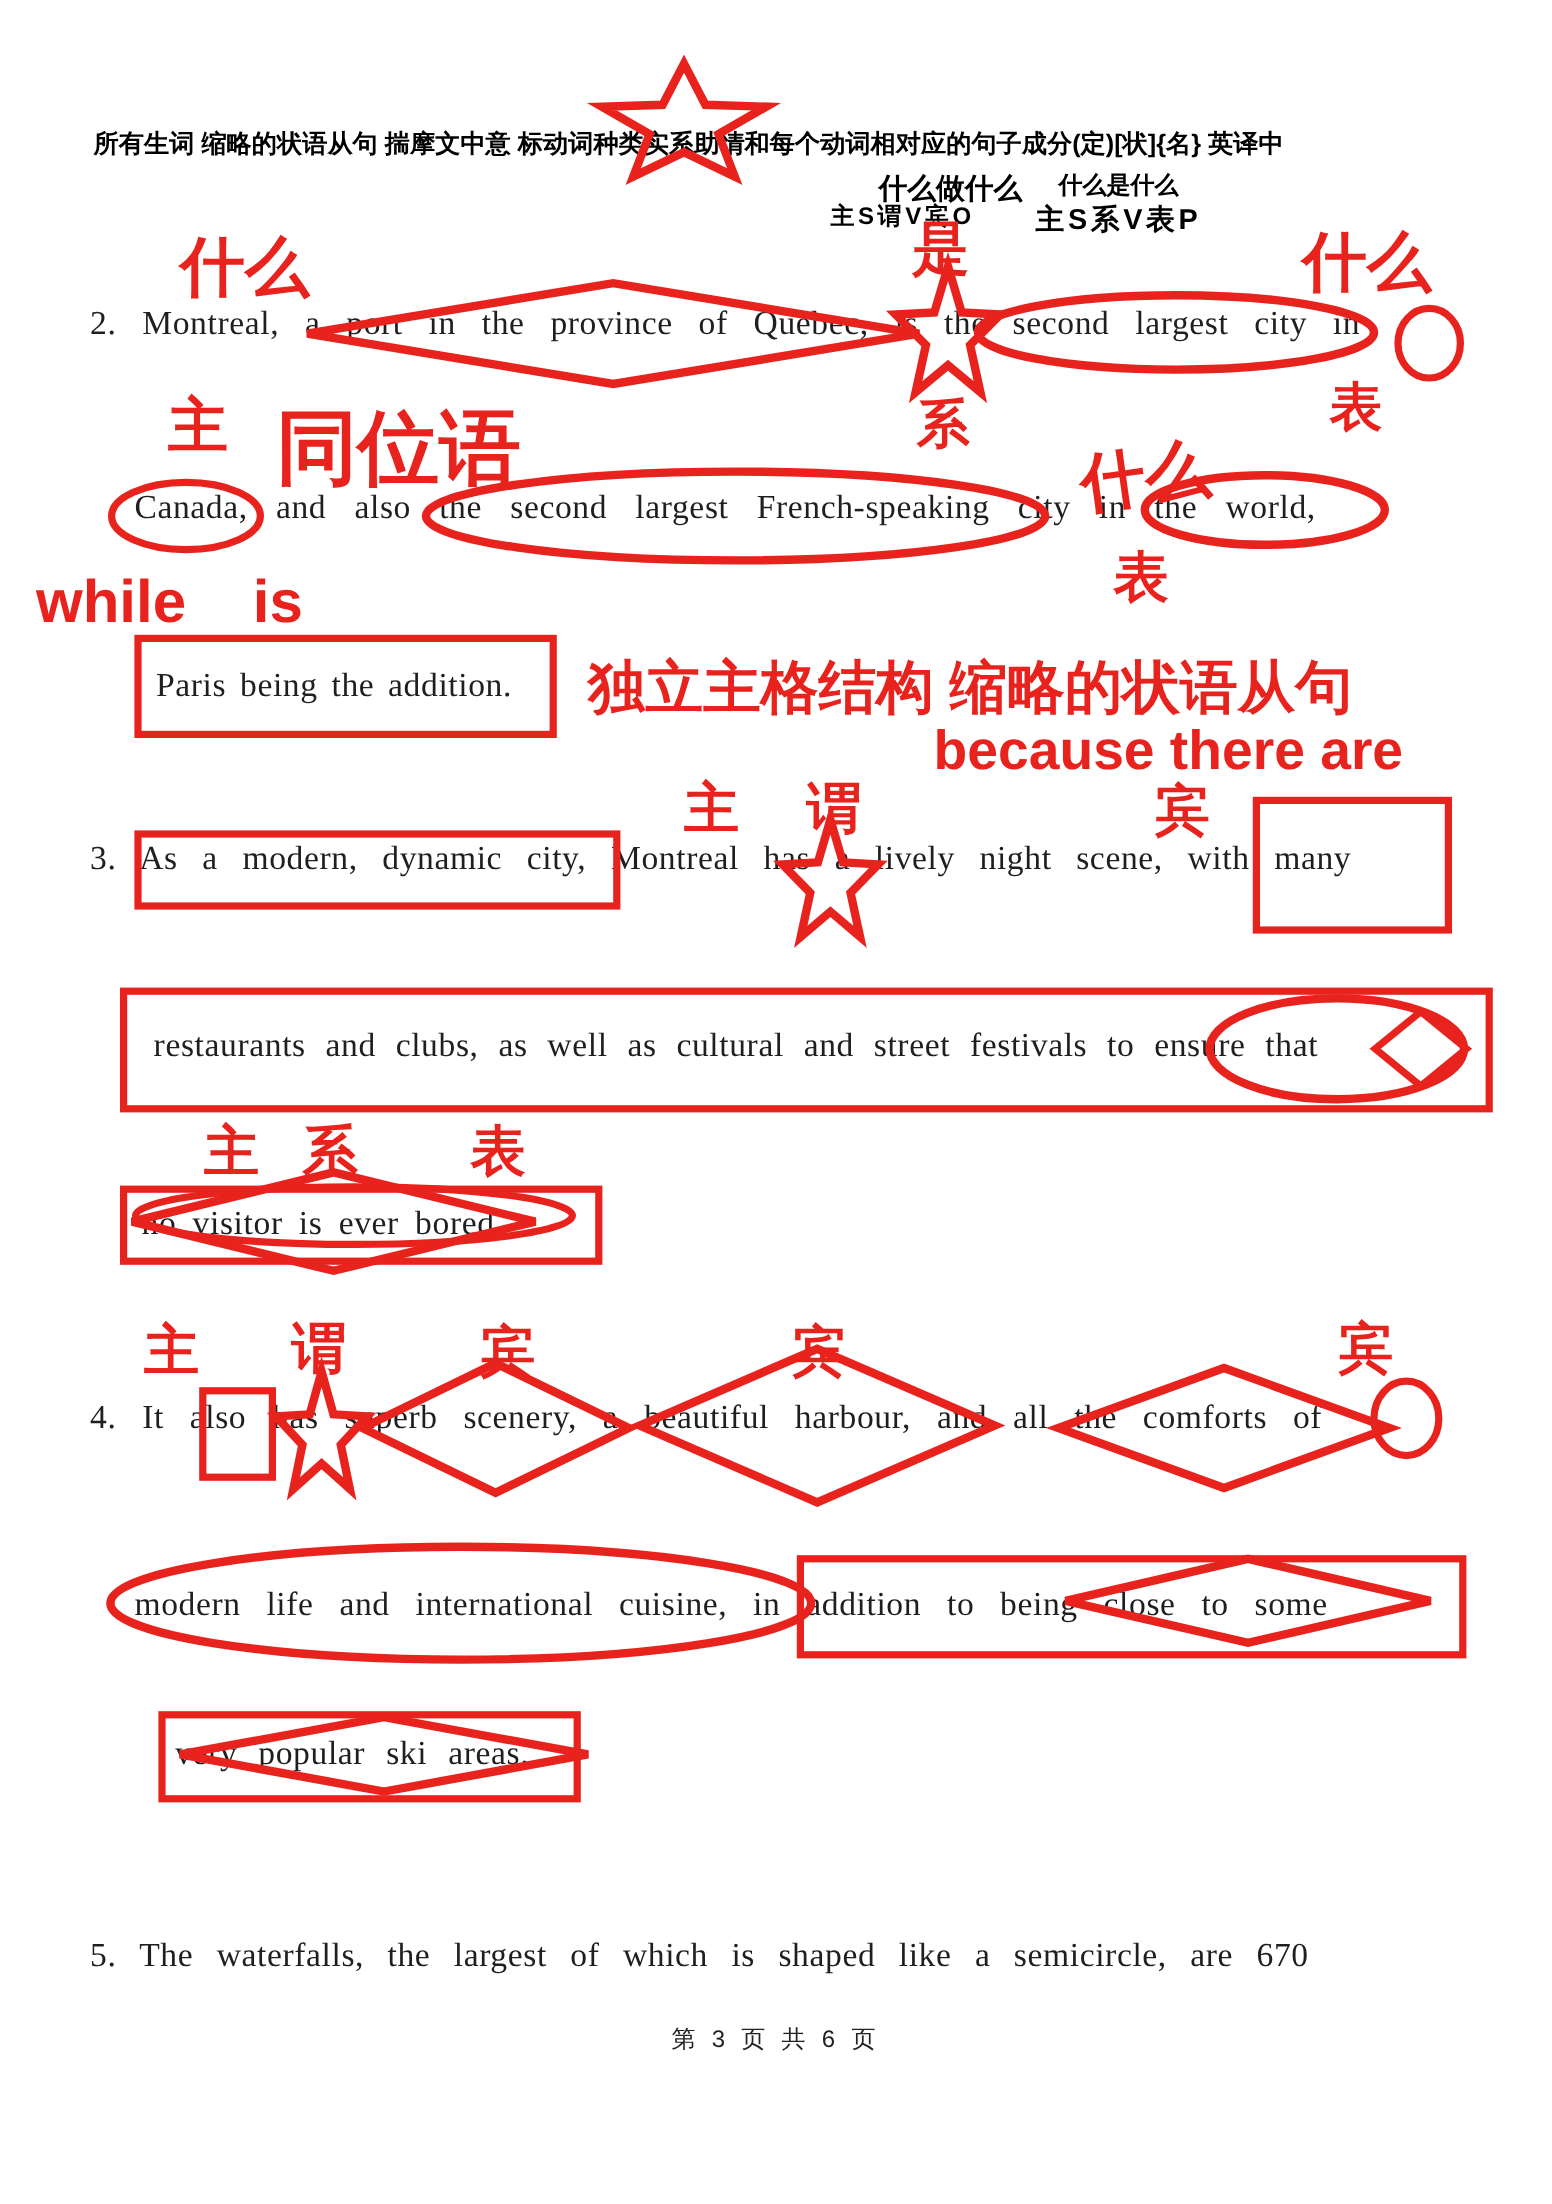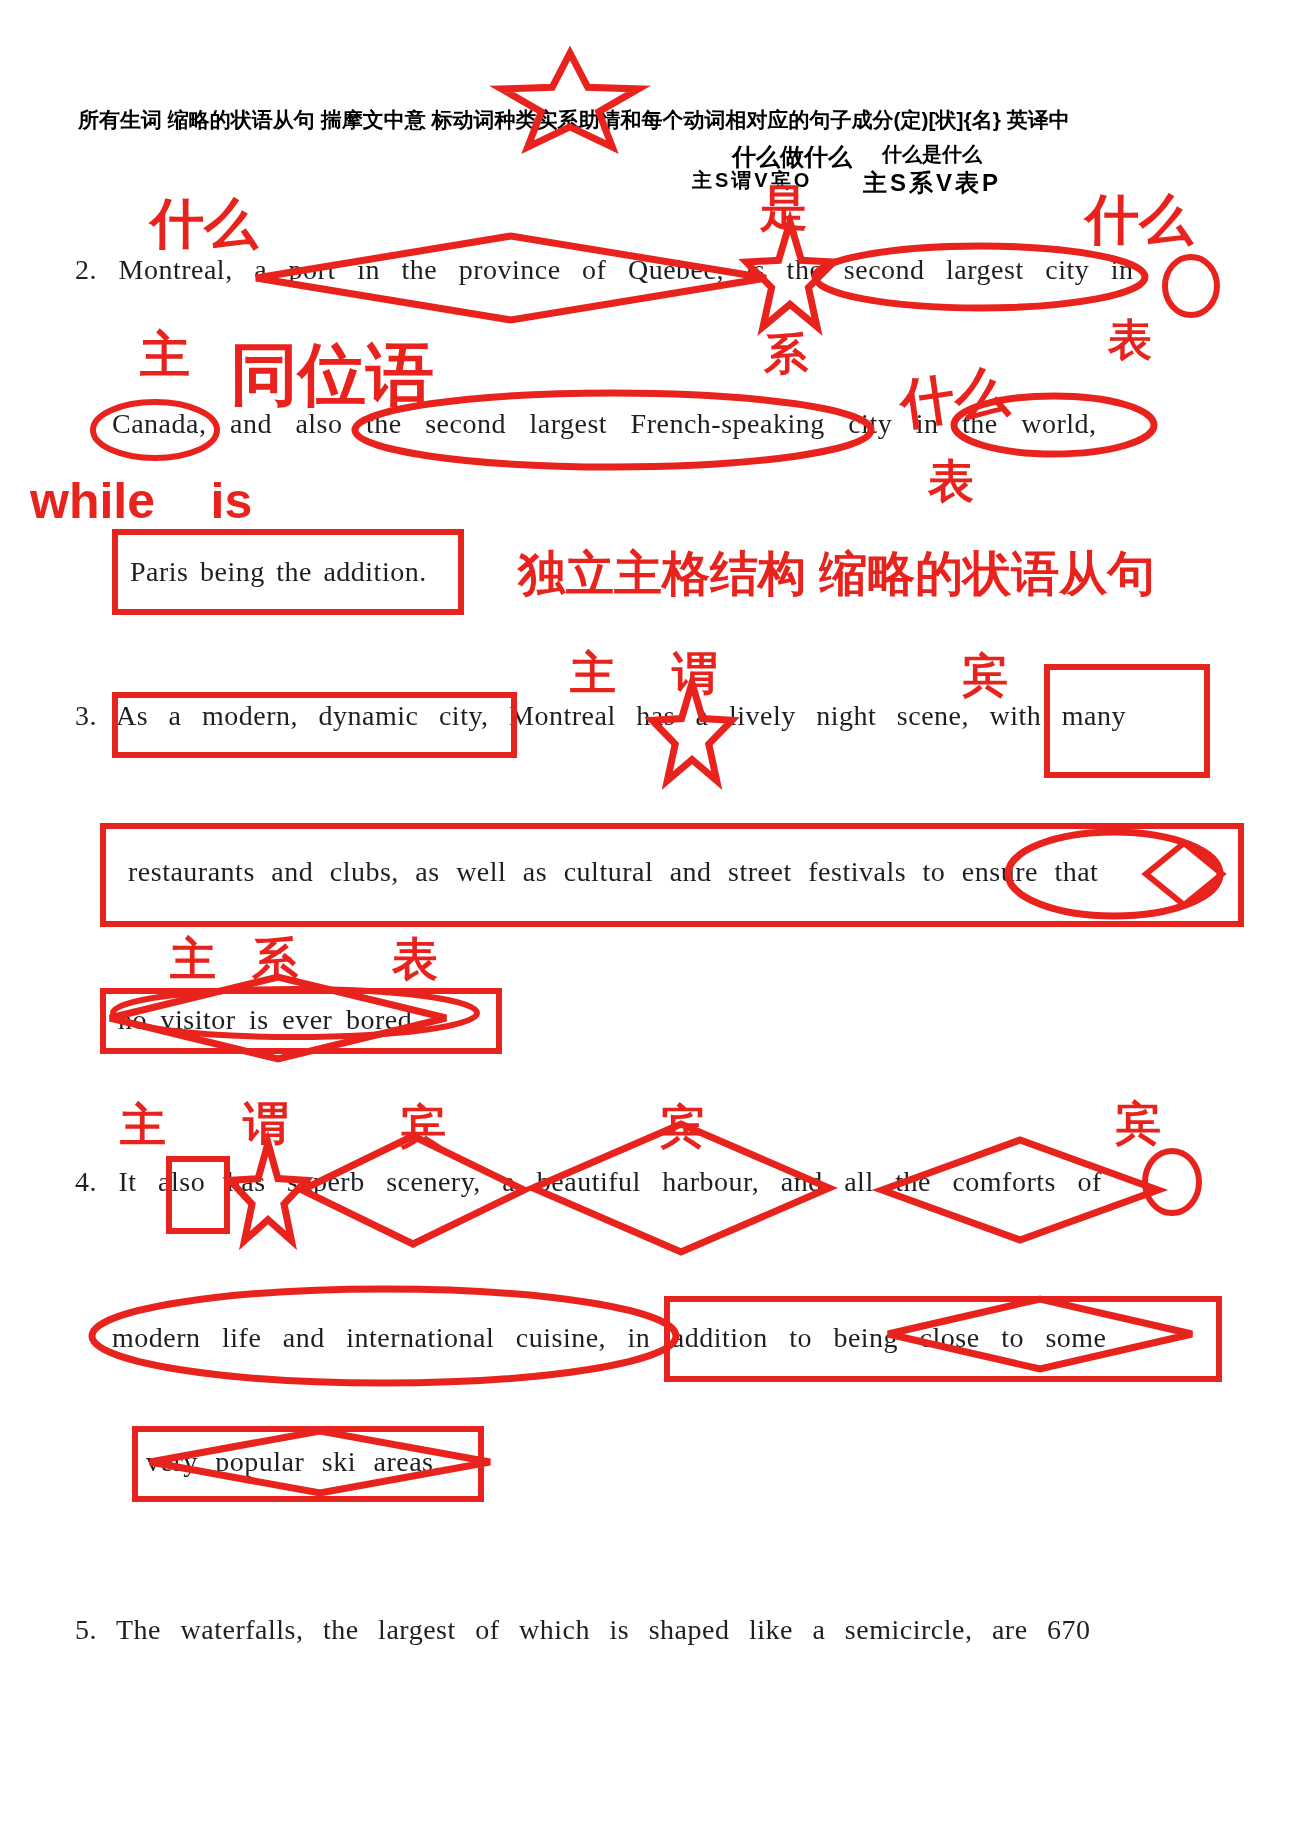--- a/index.html
+++ b/index.html
@@ -32,20 +32,21 @@
   <div class="abs en" style="left:75px;  top:254px;  word-spacing:14px;">2. Montreal, a port in the province of Quebec, is the second largest city in</div>
   <div class="abs en" style="left:112px; top:408px;  word-spacing:16px;">Canada, and also the second largest French-speaking city in the world,</div>
   <div class="abs en" style="left:130px; top:556px;  word-spacing:4px;">Paris being the addition.</div>
   <div class="abs en" style="left:75px;  top:700px;  word-spacing:13px;">3. As a modern, dynamic city, Montreal has a lively night scene, with many</div>
   <div class="abs en" style="left:128px; top:856px;  word-spacing:9px;">restaurants and clubs, as well as cultural and street festivals to ensure that</div>
   <div class="abs en" style="left:118px; top:1004px; word-spacing:6px;">no visitor is ever bored.</div>
   <div class="abs en" style="left:75px;  top:1166px; word-spacing:14px;">4. It also has superb scenery, a beautiful harbour, and all the comforts of</div>
   <div class="abs en" style="left:112px; top:1322px; word-spacing:14px;">modern life and international cuisine, in addition to being close to some</div>
   <div class="abs en" style="left:146px; top:1446px; word-spacing:10px;">very popular ski areas.</div>
   <div class="abs en" style="left:75px;  top:1614px; word-spacing:12px;">5. The waterfalls, the largest of which is shaped like a semicircle, are 670</div>
+  <div class="abs ftr" style="top:1686px; letter-spacing:4px;">第 3 页 共 6 页</div>
 
   <div class="rbox" style="left:112px;  top:529px;  width:340px; height:74px;"></div>
   <div class="rbox" style="left:112px;  top:692px;  width:393px; height:54px;"></div>
   <div class="rbox" style="left:1044px; top:664px;  width:154px; height:102px;"></div>
   <div class="rbox" style="left:100px;  top:823px;  width:1132px; height:92px;"></div>
   <div class="rbox" style="left:100px;  top:988px;  width:390px; height:54px;"></div>
   <div class="rbox" style="left:664px;  top:1296px; width:546px; height:74px;"></div>
   <div class="rbox" style="left:132px;  top:1426px; width:340px; height:64px;"></div>
   <div class="rbox" style="left:166px;  top:1156px; width:52px;  height:66px;"></div>
 
@@ -92,21 +93,22 @@
   <div class="abs cn" style="left:150px;  top:196px;  font-size:54px;">什么</div>
   <div class="abs cn" style="left:760px;  top:184px;  font-size:48px;">是</div>
   <div class="abs cn" style="left:1085px; top:192px;  font-size:54px;">什么</div>
   <div class="abs cn" style="left:140px;  top:330px;  font-size:50px;">主</div>
   <div class="abs cn" style="left:230px;  top:340px;  font-size:68px;">同位语</div>
   <div class="abs cn" style="left:764px;  top:332px;  font-size:44px;">系</div>
   <div class="abs cn" style="left:1108px; top:318px;  font-size:44px;">表</div>
   <div class="abs cn" style="left:900px;  top:370px;  font-size:54px; transform:rotate(-8deg);">什么</div>
   <div class="abs cn" style="left:928px;  top:458px;  font-size:46px;">表</div>
   <div class="abs cn" style="left:18px;   top:476px;  font-size:50px;margin-left:12px;">while    is</div>
-  <div class="abs cn" style="left:490px;  top:550px;  font-size:48px;margin-left:28px;">独立主格结构 缩略的状语从句</div>
+  <div class="abs cn" style="left:490px;  top:550px;  font-size:48px;">独立主格结构 缩略的状语从句</div>
+  <div class="abs cn" style="left:778px;  top:602px;  font-size:46px;">because there are</div>
   <div class="abs cn" style="left:570px;  top:650px;  font-size:46px;">主</div>
   <div class="abs cn" style="left:672px;  top:650px;  font-size:46px;">谓</div>
   <div class="abs cn" style="left:962px;  top:652px;  font-size:46px;">宾</div>
   <div class="abs cn" style="left:170px;  top:936px;  font-size:46px;">主</div>
   <div class="abs cn" style="left:252px;  top:936px;  font-size:46px;">系</div>
   <div class="abs cn" style="left:392px;  top:936px;  font-size:46px;">表</div>
   <div class="abs cn" style="left:120px;  top:1102px; font-size:46px;">主</div>
   <div class="abs cn" style="left:243px;  top:1100px; font-size:46px;">谓</div>
   <div class="abs cn" style="left:400px;  top:1103px; font-size:46px;">宾</div>
   <div class="abs cn" style="left:660px;  top:1103px; font-size:46px;">宾</div>

